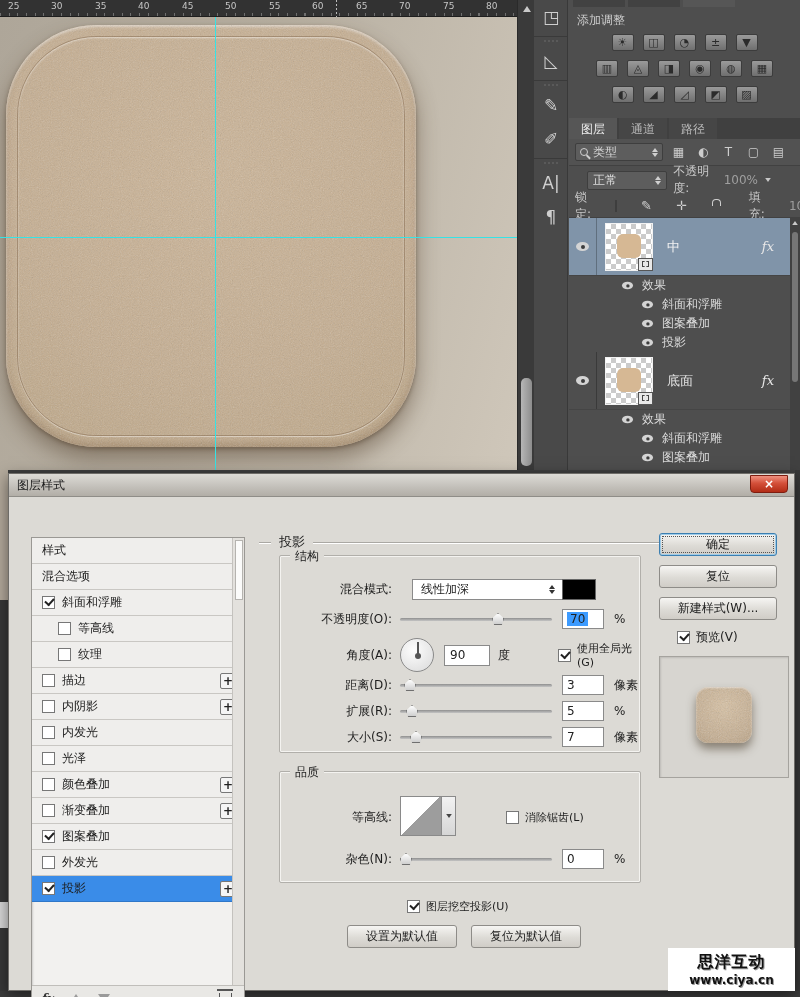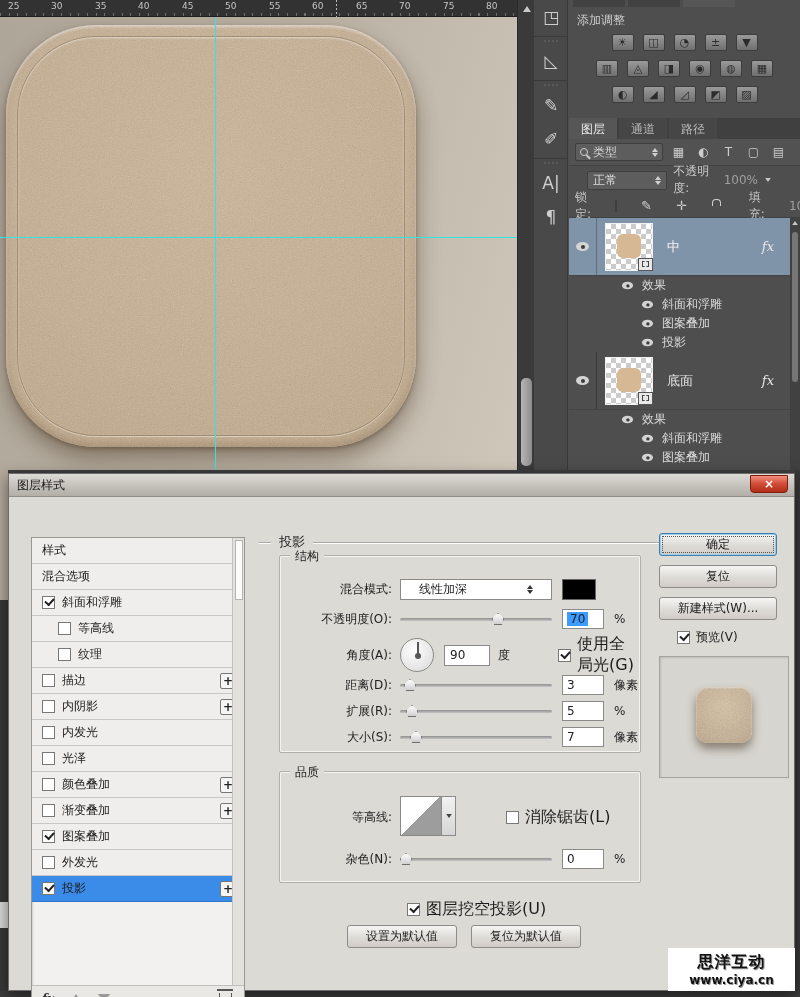--- a/index.html
+++ b/index.html
@@ -163,40 +163,40 @@
   .gheading { display:flex; align-items:center; gap:8px; font-size:13px; color:#1d1d1d; }
   .gheading .ln { flex:1; height:1px; background:#aaa8a3; box-shadow:0 1px 0 #fff; }
   .gheading .ln.short { flex:0 0 12px; }
   .fieldset { position:absolute; left:20px; width:362px; border:1px solid #b1afaa; border-radius:2px;
               box-shadow:inset 0 0 0 1px #f4f3f0; }
   .fieldset .legend { position:absolute; left:10px; top:-8px; background:#dcdad5; padding:0 5px; font-size:12px; color:#1d1d1d; }
   .fs-structure { top:22px; height:198px; }
   .fs-quality { top:238px; height:112px; }
   .prow { position:absolute; left:0; width:100%; height:22px; display:flex; align-items:center; }
   .plabel { position:absolute; right:calc(100% - 112px); font-size:12px; color:#1d1d1d; white-space:nowrap; }
-  .ctrl-dd { position:absolute; left:120px; width:152px; height:21px; background:#fff; border:1px solid #8a8a8a;
-             display:flex; align-items:center; justify-content:space-between; padding:0 18px; font-size:12px; }
+  .ctrl-dd { position:absolute; left:132px; width:152px; height:21px; background:#fff; border:1px solid #8a8a8a;
+             display:flex; align-items:center; justify-content:space-between; padding:0 8px; font-size:12px; }
   .swatch { position:absolute; left:282px; width:34px; height:21px; background:#000; border:1px solid #666; }
   .slider { position:absolute; left:120px; width:152px; height:14px; }
   .slider .track { position:absolute; left:0; right:0; top:6px; height:3px;
                    background:linear-gradient(#8f8f8f,#c4c4c4); border-radius:2px; }
   .slider .sthumb { position:absolute; top:1px; width:12px; height:12px; background:linear-gradient(#fdfdfd,#cfcfcf);
                     border:1px solid #6f6f6f; clip-path:polygon(50% 0, 100% 45%, 82% 100%, 18% 100%, 0 45%); }
   .valbox { position:absolute; left:282px; width:42px; height:20px; background:#fff; border:1px solid #8a8a8a;
             font-size:12px; display:flex; align-items:center; padding-left:4px; }
   .valbox.sel { background:#fff; }
   .valbox.sel span { background:#3d9bff; padding:0 3px; }
   .unit { position:absolute; left:334px; font-size:12px; color:#1d1d1d; }
   .dial { position:absolute; left:120px; top:-6px; width:34px; height:34px; border-radius:50%;
           background:radial-gradient(circle at 40% 35%, #fdfdfd, #d9d9d9); border:1px solid #8a8a8a; }
   .dial .needle { position:absolute; left:16px; top:3px; width:2px; height:14px; background:#555; }
   .dial .dot { position:absolute; left:14px; top:14px; width:6px; height:6px; border-radius:50%; background:#555; }
   .angle-input { position:absolute; left:164px; width:46px; height:21px; background:#fff; border:1px solid #8a8a8a;
                  font-size:12px; display:flex; align-items:center; padding-left:5px; }
-  .cbrow { display:flex; align-items:center; gap:6px; font-size:16px; color:#1d1d1d;padding-left:28px; }
+  .cbrow { display:flex; align-items:center; gap:6px; font-size:11px; color:#1d1d1d;padding-left:28px; }
   .contour-sw { position:absolute; left:120px; top:-10px; width:42px; height:40px; border:1px solid #8a8a8a;
                 background:linear-gradient(135deg,#ffffff 50%,#9d9d9d 50%); }
   .contour-dd { position:absolute; left:162px; top:-10px; width:14px; height:40px; background:linear-gradient(#f2f2f2,#d6d6d6);
                 border:1px solid #8a8a8a; border-left:none; display:flex; align-items:center; justify-content:center; }
   .knockout { position:absolute; left:120px; top:366px; }
   .defbtns { position:absolute; left:88px; top:392px; display:flex; gap:14px; }
   .winbtn { min-width:110px; height:23px; background:linear-gradient(#f6f5f3,#dddbd6 55%,#d0cdc7);
             border:1px solid #8e8c88; border-radius:3px; font-size:12px; color:#1d1d1d;
             display:flex; align-items:center; justify-content:center; padding:0 10px; }
 

